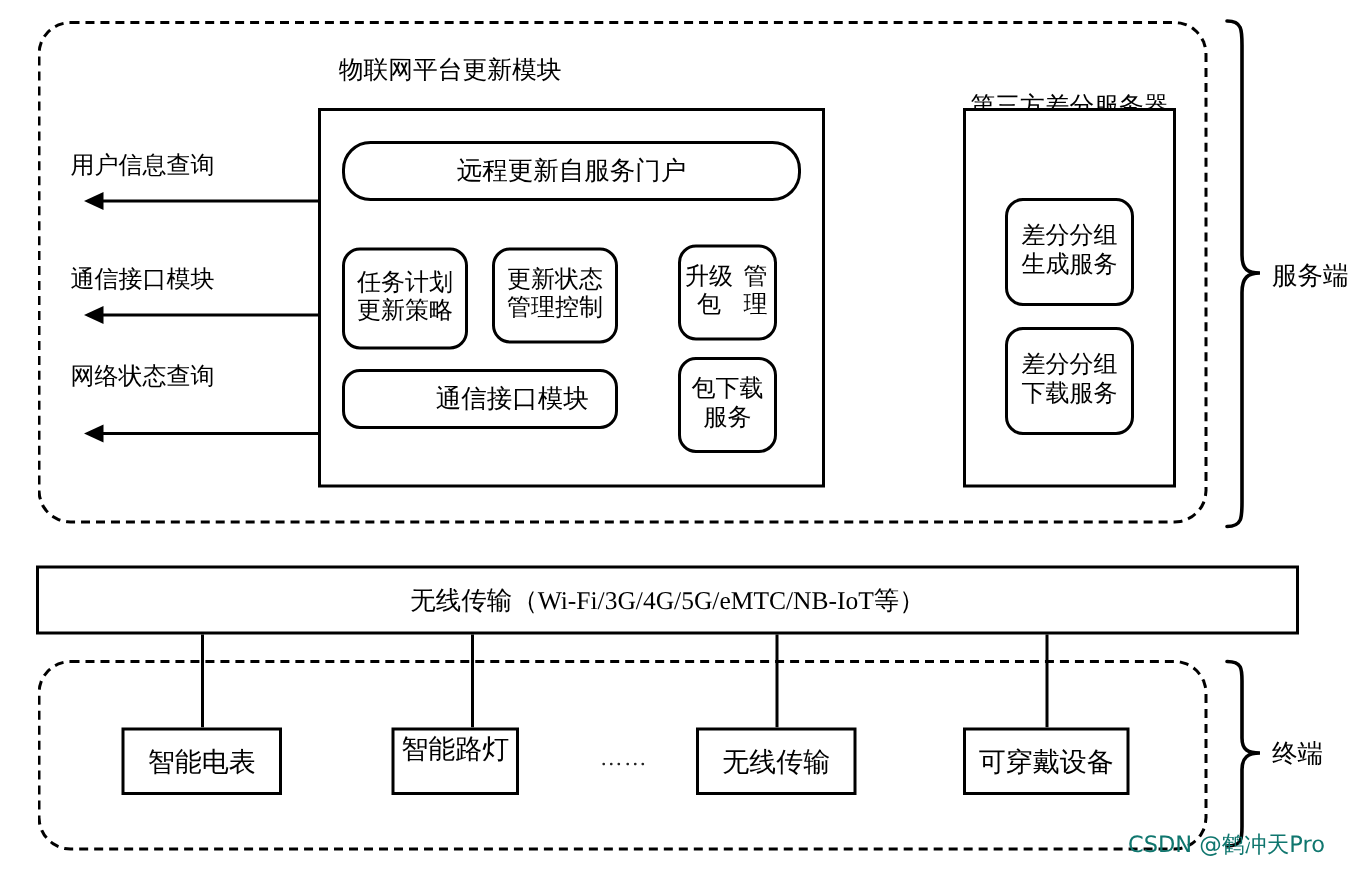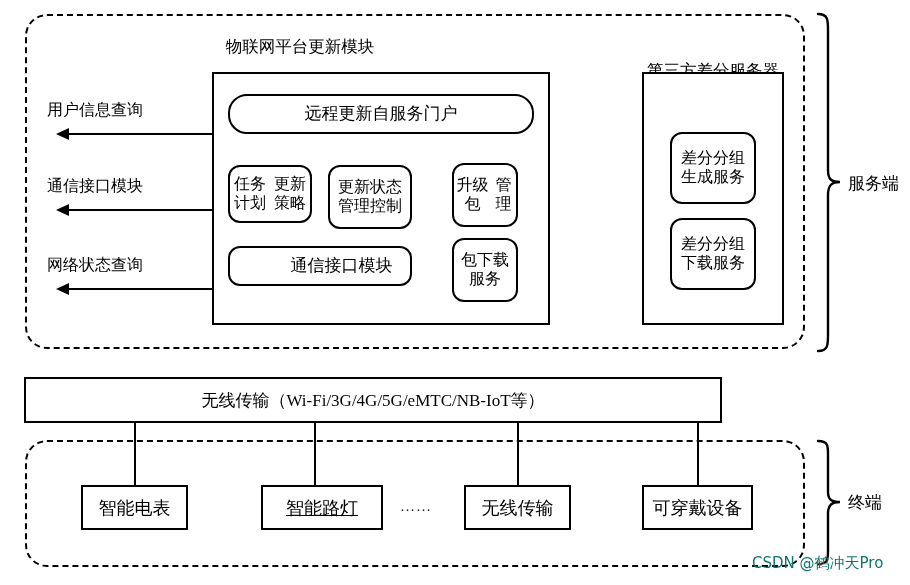--- a/index.html
+++ b/index.html
@@ -102,21 +102,21 @@
   <div class="abs dashed-box" style="left:25px; top:14px; width:780px; height:335px;"></div>
 
   <div class="abs section-title" style="left:205px; top:36px; width:190px;">物联网平台更新模块</div>
 
   <div class="abs section-title" style="left:627px; top:40px; width:172px;margin-top:20px;">第三方差分服务器</div>
 
   <div class="abs solid-box" style="left:212px; top:72px; width:338px; height:253px;"></div>
 
   <div class="abs rounded-box" style="left:228px; top:94px; width:306px; height:40px; font-size:17px;border-radius:19px;">远程更新自服务门户</div>
 
-  <div class="abs rounded-box" style="left:228px; top:165px; width:84px; height:58px; font-size:16px; flex-direction:row;">
+  <div class="abs rounded-box" style="left:228px; top:165px; width:84px; height:68px; font-size:16px; flex-direction:column;">
     <span>任务计划</span>
     <span>更新策略</span>
   </div>
 
   <div class="abs rounded-box" style="left:328px; top:165px; width:84px; height:64px; font-size:16px; flex-direction:column;">
     <span>更新状态</span>
     <span>管理控制</span>
   </div>
 
   <div class="abs rounded-box" style="left:452px; top:163px; width:66px; height:64px; font-size:16px; flex-direction:row;">
@@ -144,45 +144,45 @@
   </div>
 
   <div class="abs arrow-label" style="left:47px; top:100px;">用户信息查询</div>
   <div class="abs hline" style="left:68px; top:133px; width:145px;"></div>
   <div class="abs arrow-head" style="left:56px; top:128px;"></div>
 
   <div class="abs arrow-label" style="left:47px; top:176px;">通信接口模块</div>
   <div class="abs hline" style="left:68px; top:209px; width:145px;"></div>
   <div class="abs arrow-head" style="left:56px; top:204px;"></div>
 
-  <div class="abs arrow-label" style="left:47px; top:255px;">网络状态查询</div>
+  <div class="abs arrow-label" style="left:47px; top:241px;">网络状态查询</div>
   <div class="abs hline" style="left:68px; top:288px; width:145px;"></div>
   <div class="abs arrow-head" style="left:56px; top:283px;"></div>
 
   <svg class="abs" style="left:812px; top:10px;" width="36" height="345" viewBox="0 0 36 345">
     <path d="M6 4 C16 4 16 10 16 20 L16 160 C16 170 20 172 28 172 C20 172 16 175 16 185 L16 325 C16 335 16 341 6 341" fill="none" stroke="#000" stroke-width="2.4" stroke-linecap="round"></path>
   </svg>
   <div class="abs group-label" style="left:848px; top:172px;">服务端</div>
 
-  <div class="abs solid-box" style="left:24px; top:377px; width:698px; height:46px; display:flex; align-items:center; justify-content:center;">
+  <div class="abs solid-box" style="left:24px; top:377px; width:842px; height:46px; display:flex; align-items:center; justify-content:center;">
     <span class="bar-label">无线传输（Wi-Fi/3G/4G/5G/eMTC/NB-IoT等）</span>
   </div>
 
   <div class="abs vline" style="left:134px; top:423px; height:62px;"></div>
   <div class="abs vline" style="left:314px; top:423px; height:62px;"></div>
   <div class="abs vline" style="left:517px; top:423px; height:62px;"></div>
   <div class="abs vline" style="left:697px; top:423px; height:62px;"></div>
 
   <div class="abs dashed-box" style="left:25px; top:440px; width:780px; height:127px;"></div>
 
   <div class="abs solid-box" style="left:81px; top:485px; width:107px; height:45px; display:flex; align-items:center; justify-content:center;">
     <span class="term-label">智能电表</span>
   </div>
 
-  <div class="abs solid-box" style="left:261px; top:485px; width:122px; height:45px; display:flex; align-items:center; justify-content:center;text-decoration:underline;">
+  <div class="abs solid-box" style="left:261px; top:485px; width:85px; height:45px; display:flex; align-items:flex-start; justify-content:center;">
     <span class="term-label">智能路灯</span>
   </div>
 
   <div class="abs ellipsis-label" style="left:400px; top:498px;">……</div>
 
   <div class="abs solid-box" style="left:464px; top:485px; width:107px; height:45px; display:flex; align-items:center; justify-content:center;">
     <span class="term-label">无线传输</span>
   </div>
 
   <div class="abs solid-box" style="left:642px; top:485px; width:111px; height:45px; display:flex; align-items:center; justify-content:center;">

